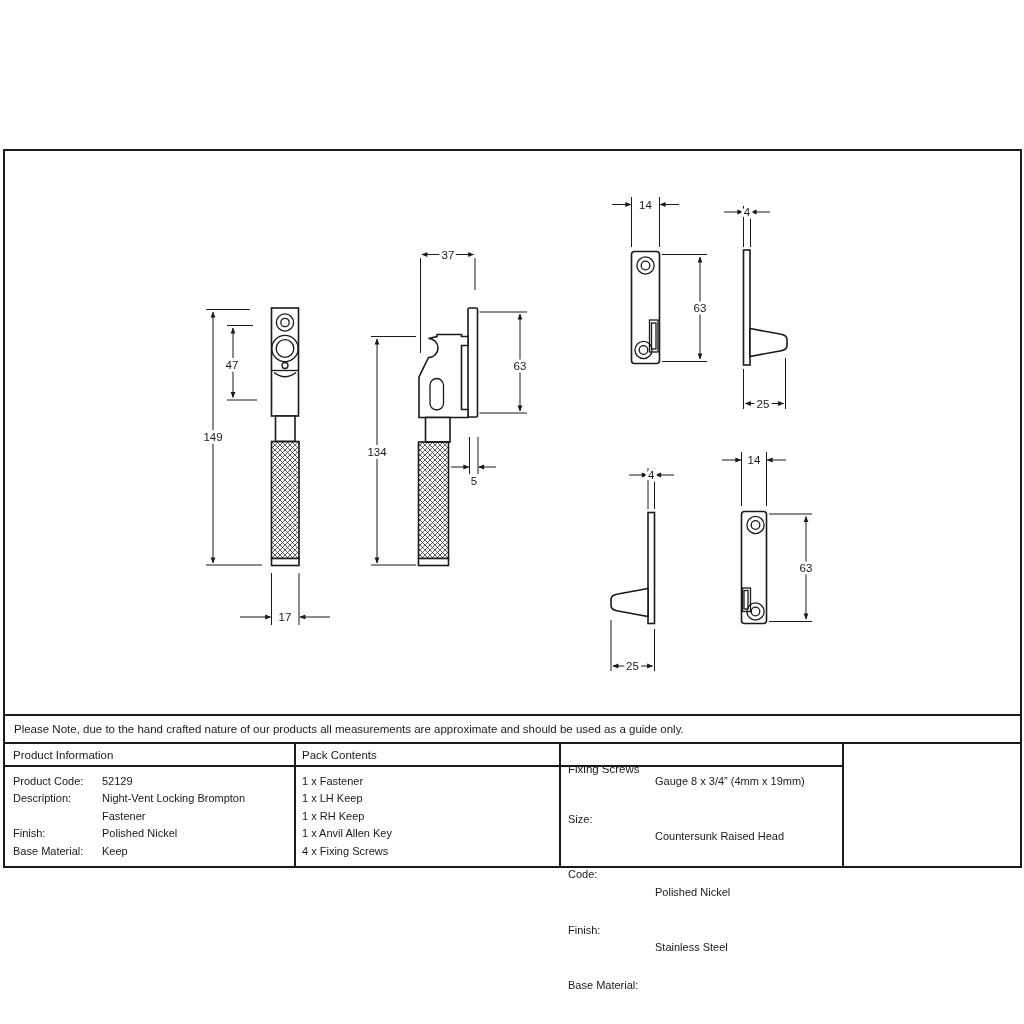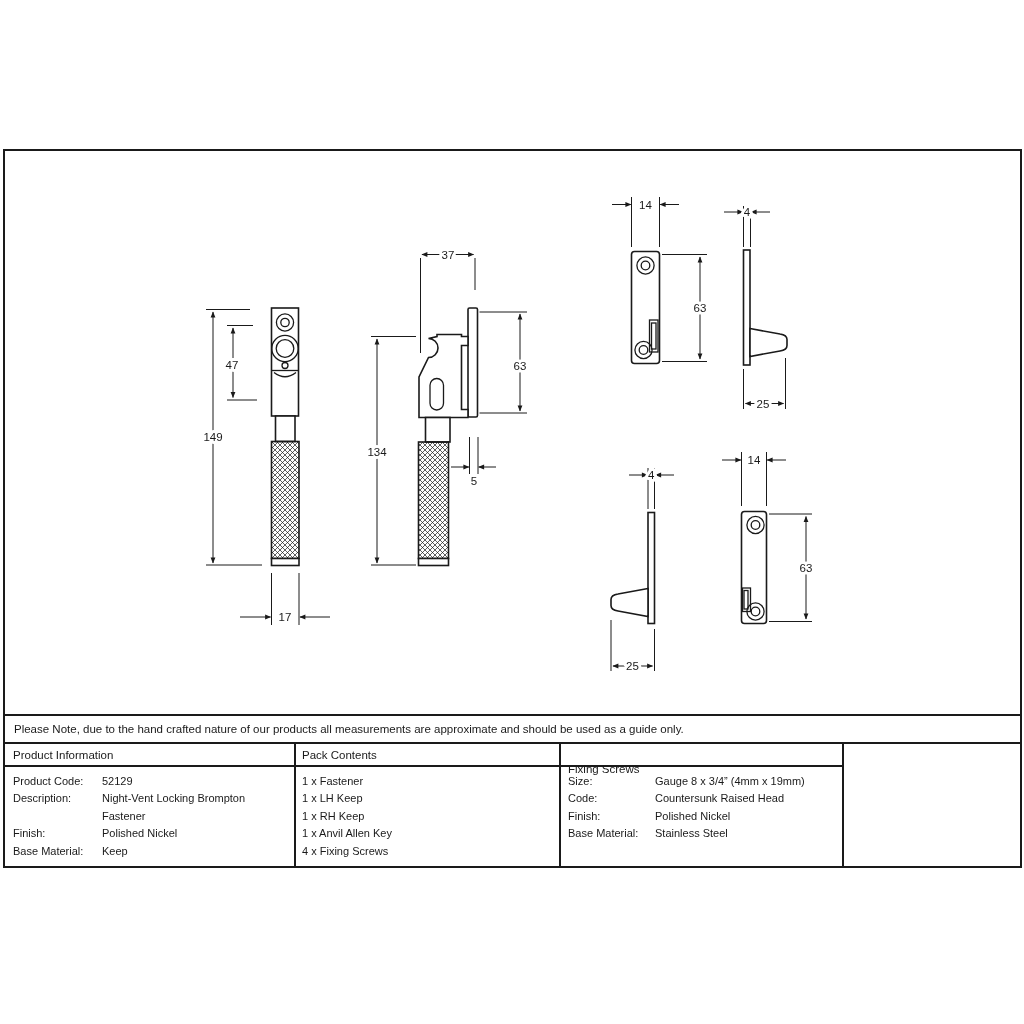--- a/index.html
+++ b/index.html
@@ -10,21 +10,21 @@
          border:2px solid #1a1a1a;box-sizing:border-box;}
   .hline{position:absolute;height:2px;background:#1a1a1a;}
   .vline{position:absolute;width:2px;background:#1a1a1a;}
   .note{position:absolute;left:14px;top:716px;width:990px;height:41px;line-height:27px;
         font-size:11.5px;}
   .th{position:absolute;top:744px;height:34px;line-height:22px;font-size:11.5px;}
   .cell{position:absolute;top:773px;font-size:11px;}
   .cell .row{line-height:17.4px;display:flex;align-items:flex-start;}
   .cell .k{flex:none;}
   .pi .k{width:89px;}
-  .fs .k{width:87px;}
+  .fs .k{width:87px;margin-top:38px;}
   .pi .v{width:188px;}
   .item{line-height:17.4px;}
   
   .logo{position:absolute;left:860px;top:776px;width:158px;height:52px;}
   .logo .glyph{position:absolute;left:0;top:1px;}
   .logo .nvil{position:absolute;left:45px;top:1px;font-family:"Liberation Serif",serif;
               font-size:45px;line-height:45px;letter-spacing:0.5px;}
   .logo .fromthe{position:absolute;left:60px;top:4px;font-family:"Liberation Serif",serif;
               font-size:11px;line-height:11px;white-space:nowrap;}
   .logo .diamond{font-size:7px;vertical-align:2px;margin-left:4px;}

